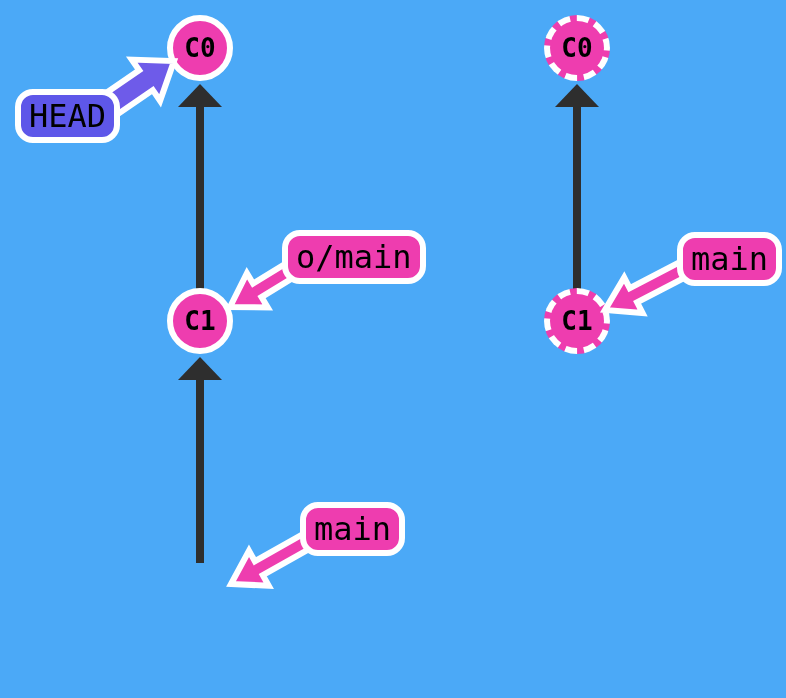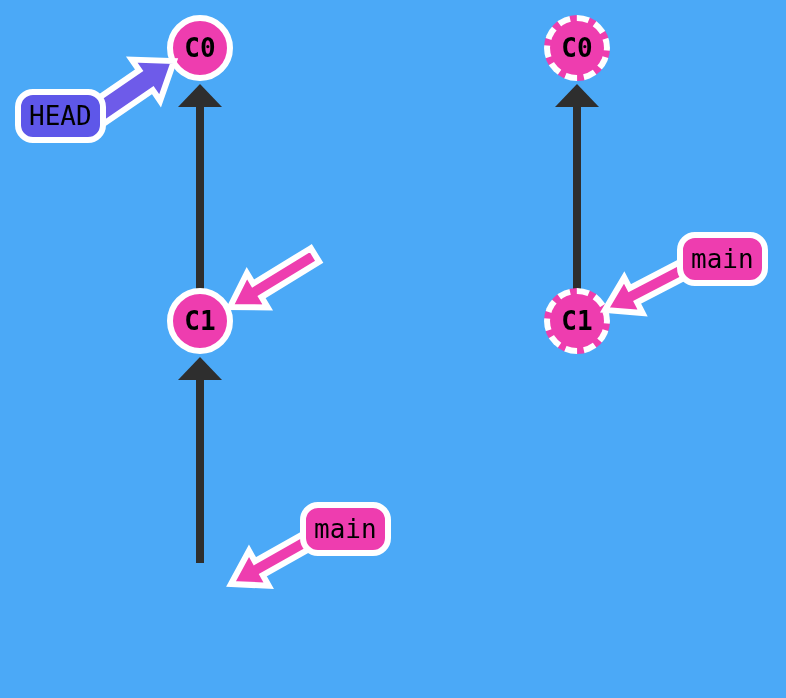--- a/index.html
+++ b/index.html
@@ -14,21 +14,21 @@
     border:6px solid var(--outline,#fff);border-radius:50%;
     background:var(--commit_fill,#EE3DAF);
     display:flex;align-items:center;justify-content:center;
     font-weight:bold;font-size:26px;color:var(--text_color,#000);
   }
   .commit.dashed{border-style:dashed}
   .ref-label{
     position:absolute;box-sizing:border-box;height:54px;padding:0 8px;
     border:6px solid var(--outline,#fff);border-radius:18px;
     display:flex;align-items:center;justify-content:center;
-    font-size:26px;color:var(--text_color,#000);white-space:pre;
+    font-size:32px;color:var(--text_color,#000);white-space:pre;
   }
   .ref-label.branch{background:var(--branch_label_fill,#EE3DAF)}
   .ref-label.head{background:var(--head_label_fill,#5E57E9)}
   .edge-line{stroke:var(--edge_color,#2E2E2E);stroke-width:8}
   .edge-head{fill:var(--edge_color,#2E2E2E)}
   .ptr-arrow{stroke:var(--outline,#fff);stroke-width:6;stroke-miterlimit:12}
   .ptr-arrow.branch{fill:var(--branch_arrow_fill,#EE3DAF)}
   .ptr-arrow.head{fill:var(--head_arrow_fill,#6E5BE9)}
 </style>
 </head>
@@ -67,20 +67,23 @@
   <svg class="layer" viewBox="0 0 786 698">
     <polygon class="ptr-arrow head" points="94.8,129.9 152.8,90.1 160.1,100.8 174.0,61.0 131.8,59.6 139.2,70.3 81.2,110.1"></polygon>
     <polygon class="ptr-arrow branch" points="310.8,248.2 253.1,283.5 246.9,273.2 230.0,307.0 267.7,307.4 261.5,297.1 319.2,261.8"></polygon>
     <polygon class="ptr-arrow branch" points="326.1,521.0 254.9,561.3 249.0,550.8 231.0,584.0 268.7,585.7 262.8,575.2 333.9,535.0"></polygon>
     <polygon class="ptr-arrow branch" points="701.3,250.9 629.7,288.1 624.2,277.5 605.0,310.0 642.6,313.0 637.1,302.3 708.7,265.1"></polygon>
   </svg>
 
   <div class="ref-label head" style="left:15px;top:89px">
     <span>HEAD</span>
   </div>
+  <div class="ref-label branch" style="left:282px;top:230px">
+    <span>o/main</span>
+  </div>
   <div class="ref-label branch" style="left:300px;top:502px">
     <span>main</span>
   </div>
   <div class="ref-label branch" style="left:677px;top:232px">
     <span>main</span>
   </div>
 
 </div>
 
 </body></html>

